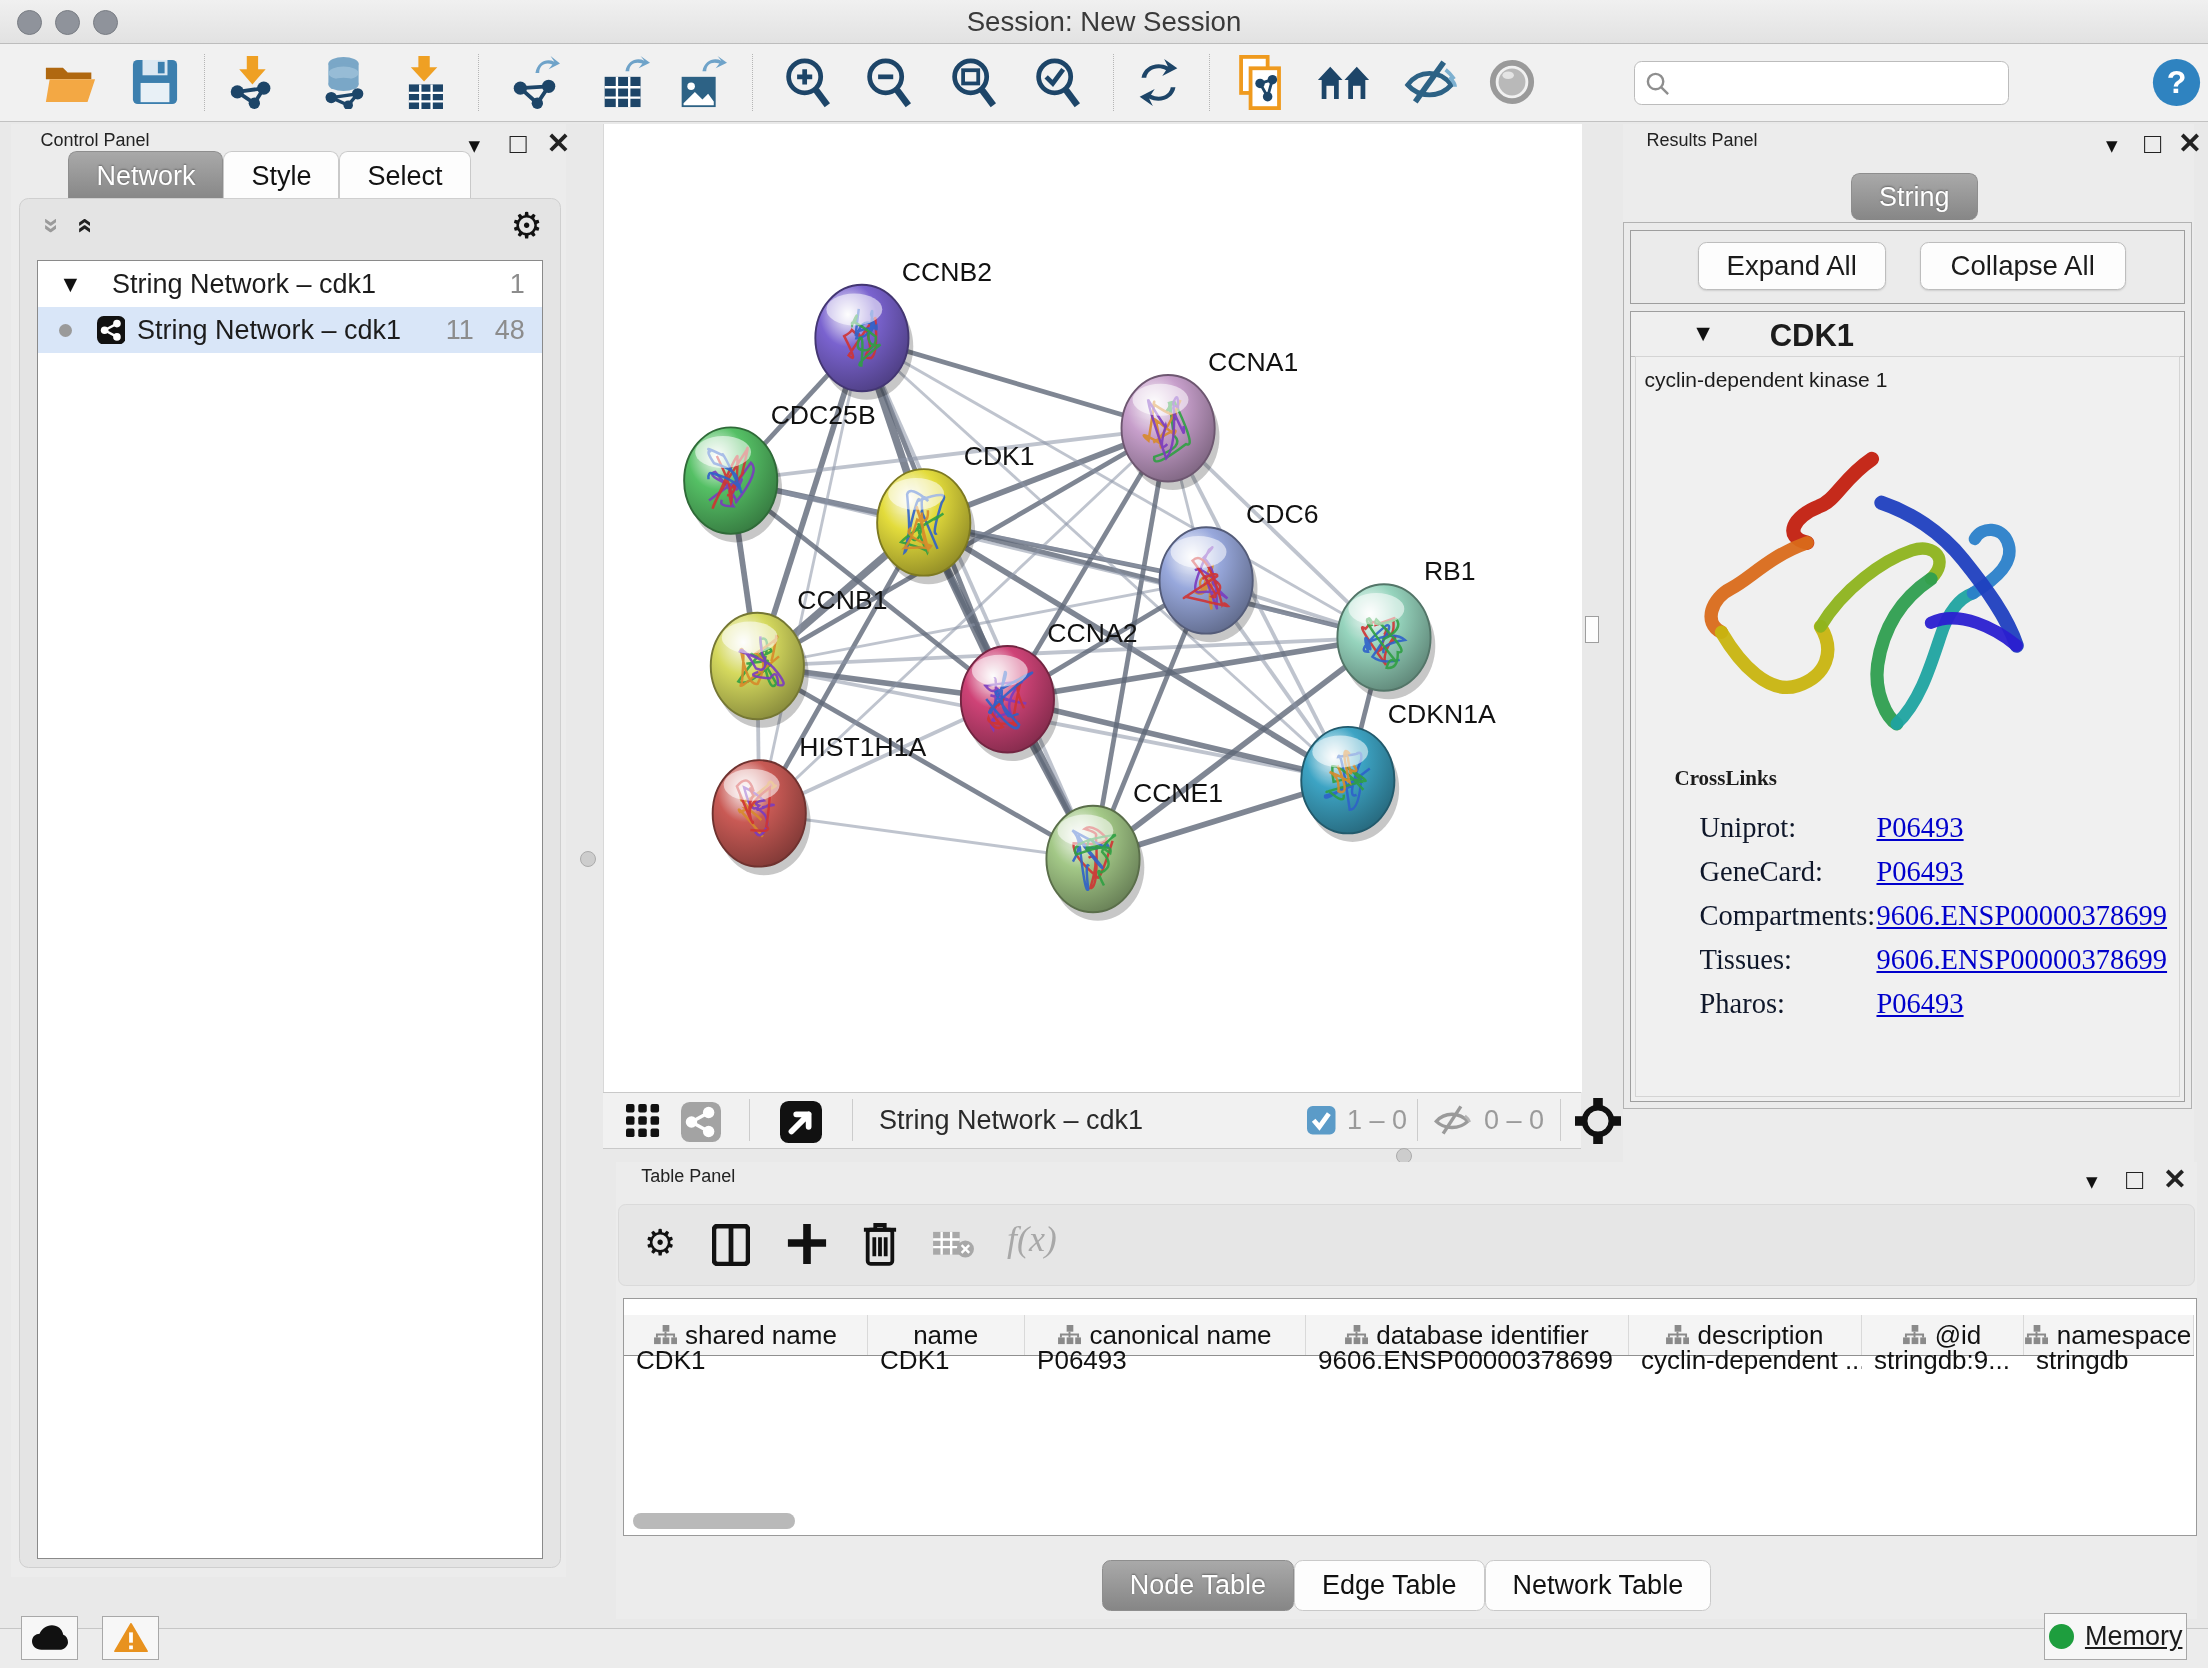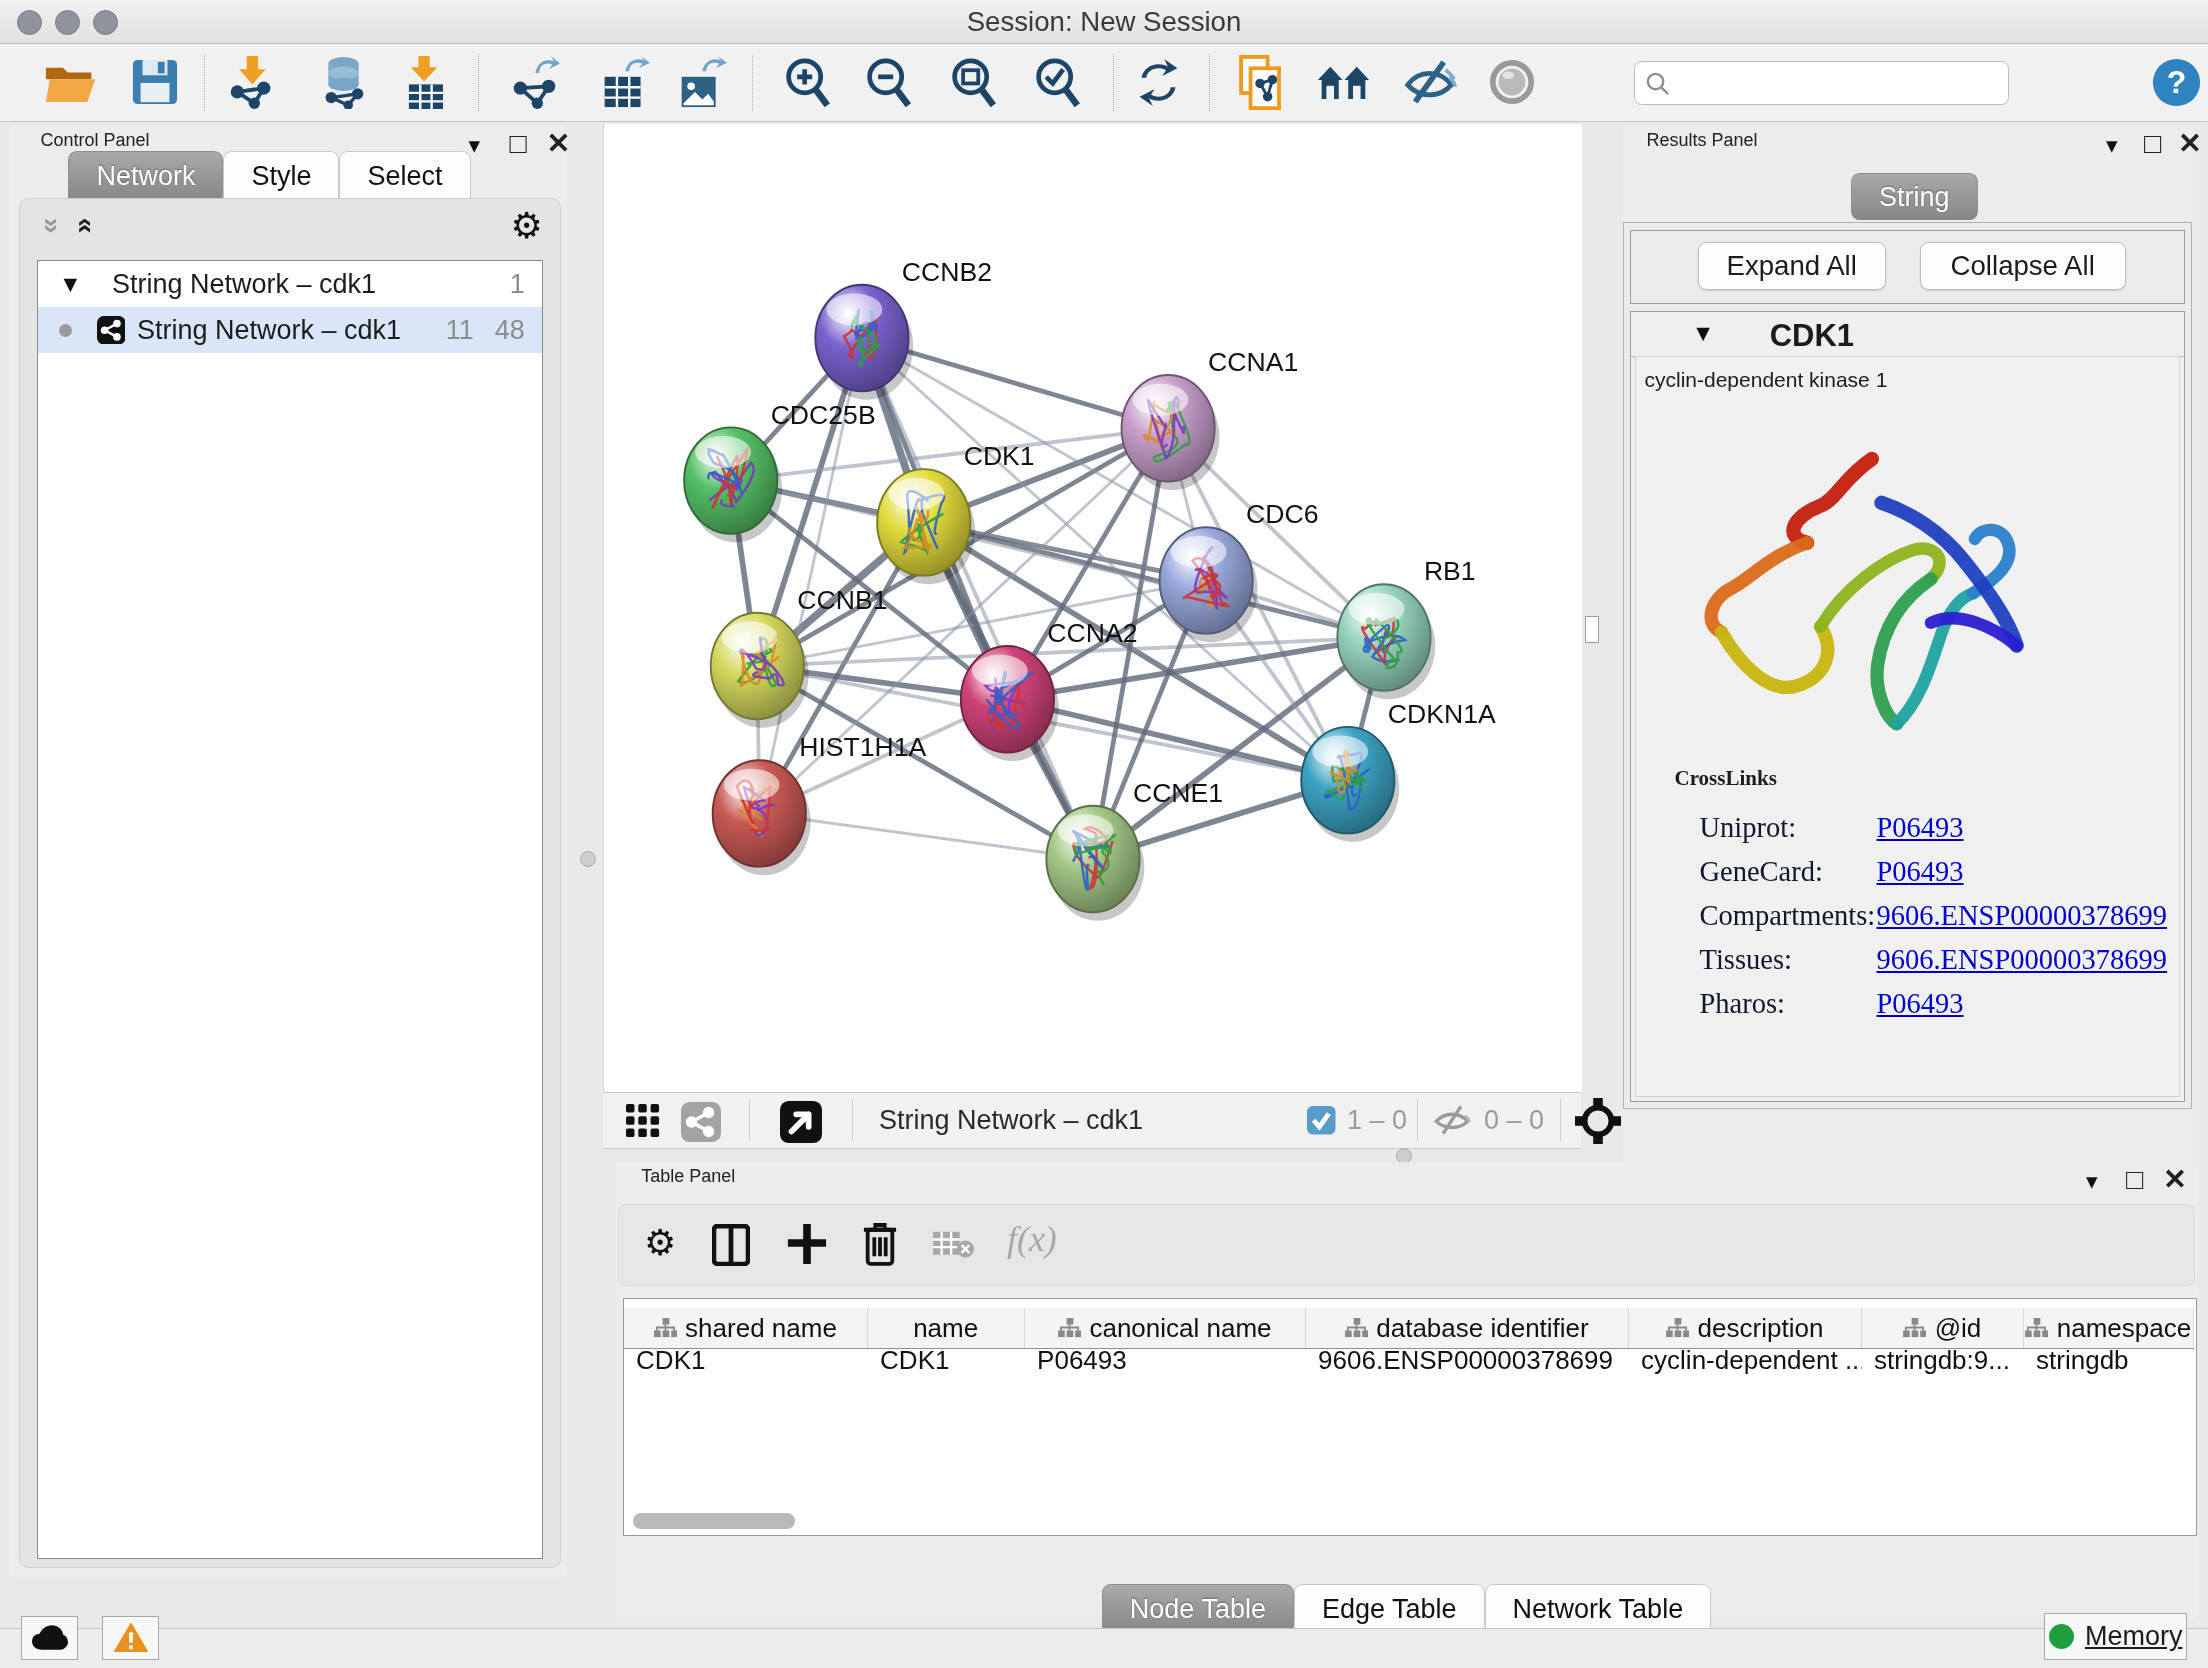--- a/index.html
+++ b/index.html
@@ -65,31 +65,31 @@
   .serif{font-family:"Liberation Serif",serif;}
   .xl-row{position:relative;height:44px;line-height:44px;font-size:28.5px;}
   .xl-label{position:absolute;left:63px;color:#0f172a;}
   .xl-value{position:absolute;left:240px;color:#0000cc;text-decoration:underline;}
   
   #table-panel{position:absolute;left:616px;top:1162px;width:1581px;height:457px;background:#ececec;}
   #tp-toolbar{position:absolute;left:1.9px;top:42px;right:1.9px;height:80px;background:#e6e6e6;
               border:1px solid #dadada;border-radius:7.6px;}
   #tp-grid{position:absolute;left:6.7px;top:136px;width:1572px;height:236px;background:#fff;
            border:1px solid #9a9a9a;overflow:hidden;}
-  #tp-header{position:absolute;left:0;top:9px;height:40px;display:flex;background:#f4f4f4;
+  #tp-header{position:absolute;left:0;top:16px;height:40px;display:flex;background:#f4f4f4;
              border-bottom:1.9px solid #8f8f8f;}
   .th{display:flex;align-items:center;justify-content:center;gap:8.6px;font-size:26px;color:#111;
       border-right:1px solid #d9d9d9;box-sizing:border-box;overflow:hidden;white-space:nowrap;flex:none;}
   #tp-row{position:absolute;left:0;top:42px;height:38px;display:flex;}
   .td{font-size:26px;color:#111;padding-left:12.4px;box-sizing:border-box;overflow:hidden;
       white-space:nowrap;line-height:38px;flex:none;}
   #tp-hscroll{position:absolute;left:9.5px;bottom:5.7px;width:162px;height:16px;background:#b9b9b9;
               border-radius:8.6px;}
   #tp-tabs{position:absolute;left:0;right:0;top:398px;text-align:center;}
-  #tp-tabs .tab{border-radius:8.6px;border-bottom:1px solid #c9c9c9;height:49px;line-height:49px;margin-top:24px;}
+  #tp-tabs .tab{border-radius:8.6px;border-bottom:1px solid #c9c9c9;height:49px;line-height:49px;}
   #tp-tabs .tab.selected{border-bottom:1px solid #8e8e8e;}
   
   #statusbar{position:absolute;left:0;top:1628px;width:100%;height:40px;background:#ececec;
              border-top:1px solid #c6c6c6;}
   .status-btn{position:absolute;top:-13.3px;width:55px;height:42px;background:#f7f7f7;
               border:1.9px solid #a8a8a8;display:flex;align-items:center;justify-content:center;}
   #memory-btn{position:absolute;right:21px;top:-16px;width:141px;height:45px;background:#f7f7f7;
               border:1.9px solid #a8a8a8;display:flex;align-items:center;justify-content:center;
               gap:11.4px;font-size:27px;text-decoration:underline;}
   .dot{border-radius:50%;display:inline-block;}

